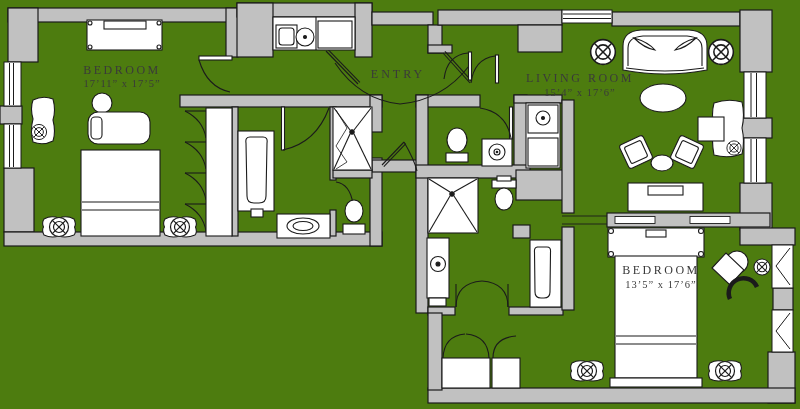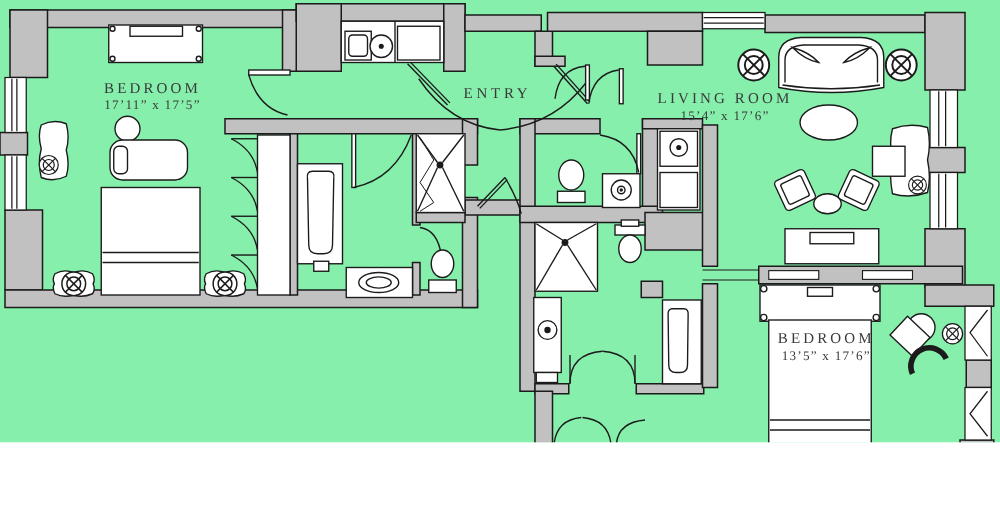--- a/index.html
+++ b/index.html
@@ -1,16 +1,16 @@
 <!DOCTYPE html>
 <html><head>
 <meta charset="utf-8">
 <style>
   html,body{margin:0;padding:0;background:#ffffff;}
-  .stage{width:800px;height:354px;position:relative;background:#86efac;overflow:hidden;text-align:right;}
+  .stage{width:800px;height:409px;position:relative;background:#4d7c0f;overflow:hidden;text-align:right;}
   svg{display:block;}
   text{font-family:"Liberation Serif","DejaVu Serif",serif;fill:#3a3a3a;}
   .room-name{font-size:12px;letter-spacing:2.5px;}
   .room-dims{font-size:10.5px;letter-spacing:1px;}
   .entry-name{font-size:12px;letter-spacing:3px;}
 </style>
 </head>
 <body>
 
 <div class="stage">

